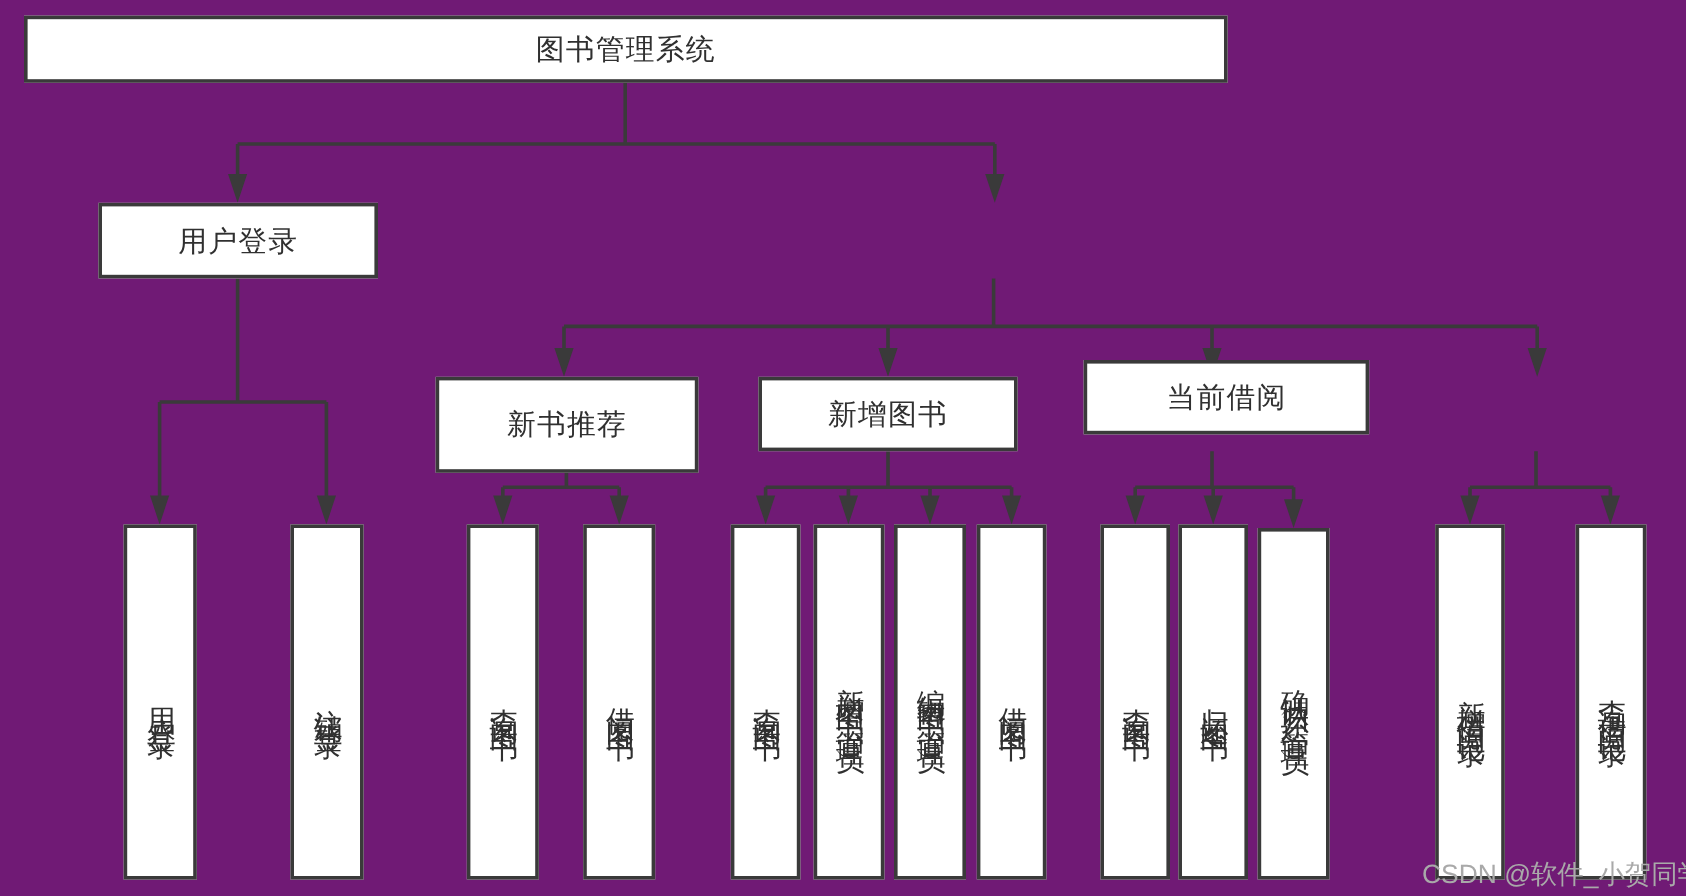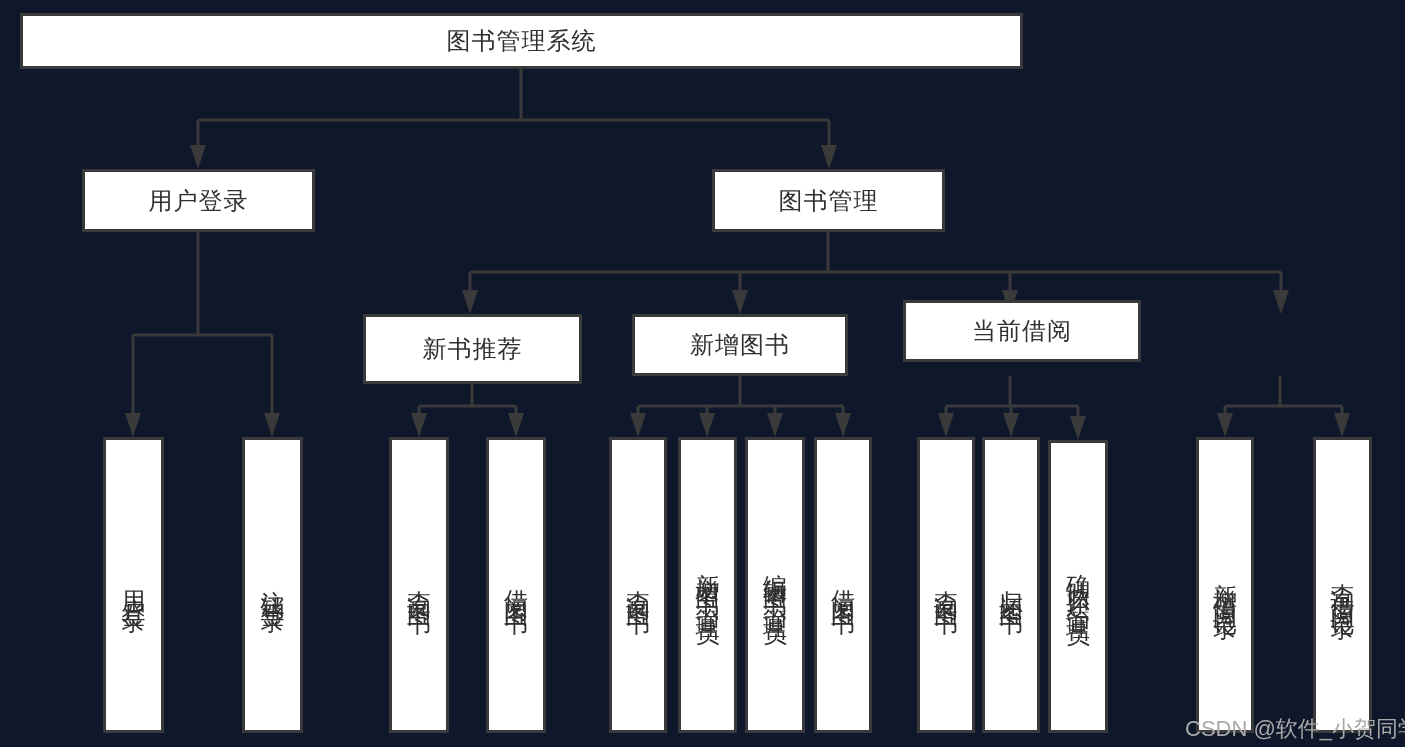--- a/index.html
+++ b/index.html
@@ -5,21 +5,21 @@
   html, body {
     margin: 0;
     padding: 0;
     background: #ffffff;
     font-family: "Liberation Sans", "DejaVu Sans", sans-serif;
   }
   #stage {
     position: relative;
     width: 1405px;
     height: 747px;
-    background: #0f172a;
+    background: #701a75;
     overflow: hidden;
   }
   #wires {
     position: absolute;
     left: 0; top: 0;
     width: 1405px;
     height: 747px;
     z-index: 1;
   }
   .node {
@@ -119,25 +119,22 @@
     </g>
   </svg>
 
   <div class="node hbox" style="left:20px; top:13px; width:1003px; height:56px;">
     <span>图书管理系统</span>
   </div>
 
   <div class="node hbox" style="left:82px; top:169px; width:233px; height:63px;">
     <span>用户登录</span>
   </div>
-  <div class="node hbox" style="left:712px; top:169px; width:233px; height:63px;">
-    <span>图书管理</span>
-  </div>
 
-  <div class="node hbox" style="left:363px; top:314px; width:219px; height:70px;">
+  <div class="node hbox" style="left:363px; top:314px; width:219px; height:80px;">
     <span>新书推荐</span>
   </div>
   <div class="node hbox" style="left:632px; top:314px; width:216px; height:62px;">
     <span>新增图书</span>
   </div>
   <div class="node hbox" style="left:903px; top:300px; width:238px; height:62px;">
     <span>当前借阅</span>
   </div>
 
   <div class="node vbox" style="left:103px; top:437px; width:61px; height:296px;">

